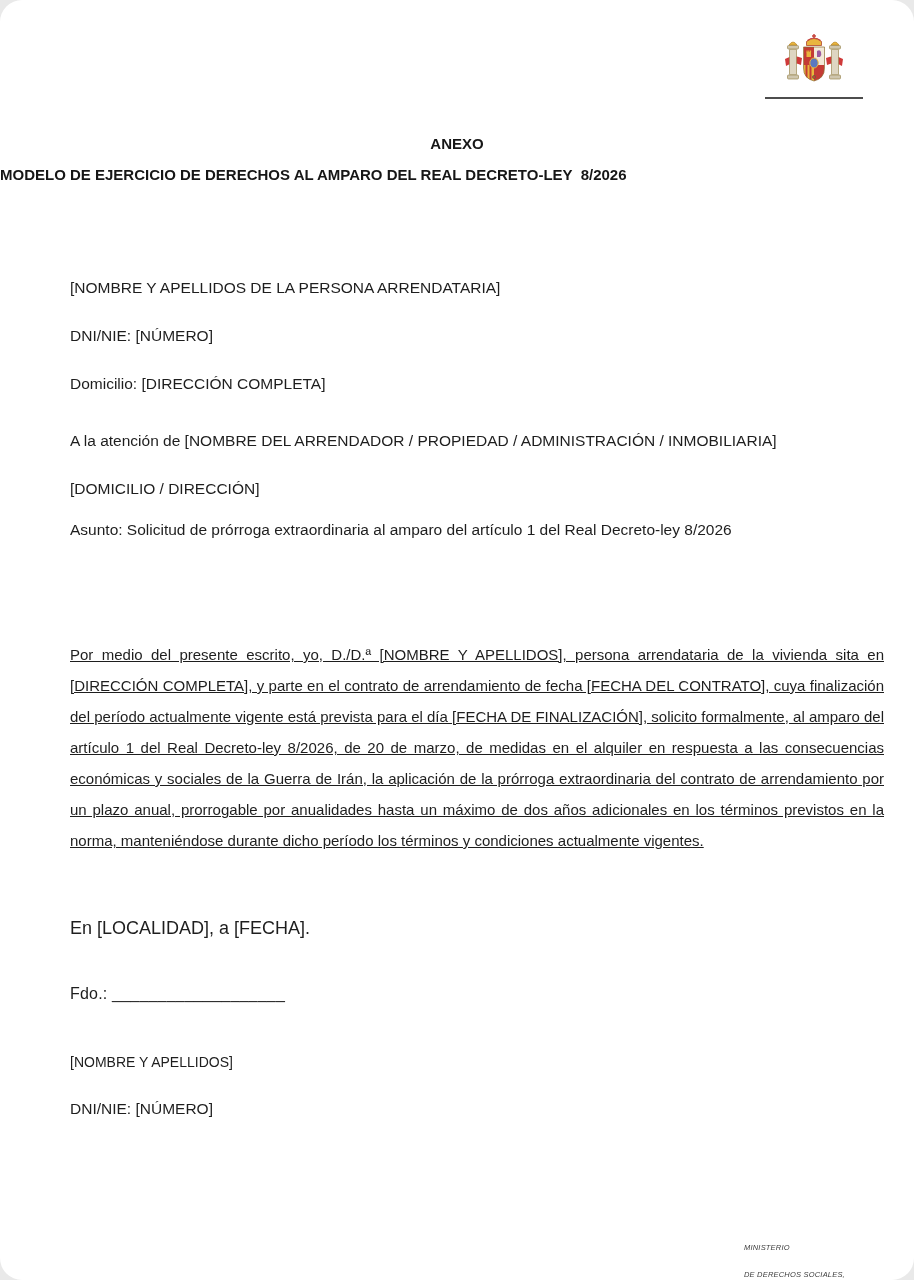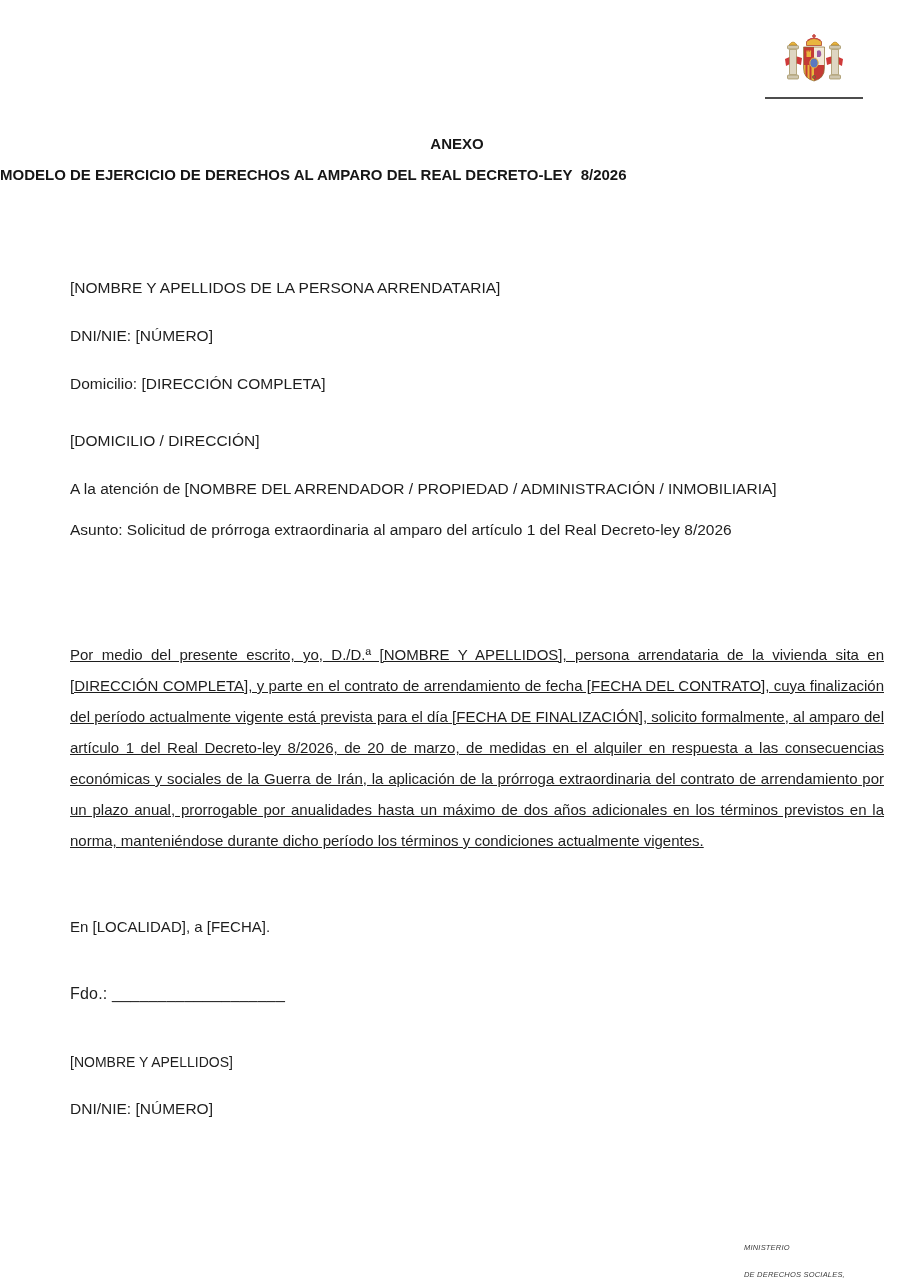--- a/index.html
+++ b/index.html
@@ -9,20 +9,21 @@
   }
   .page {
     position: relative;
     width: 914px;
     height: 1280px;
     background: #ffffff;
     font-family: "Liberation Sans", sans-serif;
     color: #1e1e1e;
     overflow: hidden;
     margin: 0 auto;
+    border-radius: 22px;
   }
   p { margin: 17px; }
 
   
   .emblem {
     position: absolute;
     top: 32px;
     left: 762px;
     width: 104px;
     display: flex;
@@ -87,21 +88,21 @@
     font-size: 15px;
     line-height: 31px;
     text-align: justify;
     color: #1e1e1e;
     text-decoration: underline;
   }
   .place-date {
     position: absolute;
     top: 901px;
     left: 53px;
-    font-size: 15px;
+    font-size: 18px;
   }
   .sig-fdo {
     position: absolute;
     top: 968px;
     left: 53px;
     font-size: 16px;
     letter-spacing: 0.2px;
   }
   .sig-name {
     position: absolute;
@@ -195,22 +196,22 @@
   <div class="doc-title">ANEXO</div>
   <div class="doc-subtitle">MODELO DE EJERCICIO DE DERECHOS AL AMPARO DEL REAL DECRETO-LEY  8/2026</div>
 
   <div class="sender-block">
     <p>[NOMBRE Y APELLIDOS DE LA PERSONA ARRENDATARIA]</p>
     <p>DNI/NIE: [NÚMERO]</p>
     <p>Domicilio: [DIRECCIÓN COMPLETA]</p>
   </div>
 
   <div class="recipient-block">
+    <p>A la atención de [NOMBRE DEL ARRENDADOR / PROPIEDAD / ADMINISTRACIÓN / INMOBILIARIA]</p>
     <p>[DOMICILIO / DIRECCIÓN]</p>
-    <p>A la atención de [NOMBRE DEL ARRENDADOR / PROPIEDAD / ADMINISTRACIÓN / INMOBILIARIA]</p>
   </div>
 
   <p class="subject-line">Asunto: Solicitud de prórroga extraordinaria al amparo del artículo 1 del Real Decreto-ley 8/2026</p>
 
   <p class="body-paragraph">Por medio del presente escrito, yo, D./D.ª [NOMBRE Y APELLIDOS], persona arrendataria de la vivienda sita en [DIRECCIÓN COMPLETA], y parte en el contrato de arrendamiento de fecha [FECHA DEL CONTRATO], cuya finalización del período actualmente vigente está prevista para el día [FECHA DE FINALIZACIÓN], solicito formalmente, al amparo del artículo 1 del Real Decreto-ley 8/2026, de 20 de marzo, de medidas en el alquiler en respuesta a las consecuencias económicas y sociales de la Guerra de Irán, la aplicación de la prórroga extraordinaria del contrato de arrendamiento por un plazo anual, prorrogable por anualidades hasta un máximo de dos años adicionales en los términos previstos en la norma, manteniéndose durante dicho período los términos y condiciones actualmente vigentes.</p>
 
   <p class="place-date">En [LOCALIDAD], a [FECHA].</p>
 
   <p class="sig-fdo">Fdo.: ___________________</p>
   <p class="sig-name">[NOMBRE Y APELLIDOS]</p>

